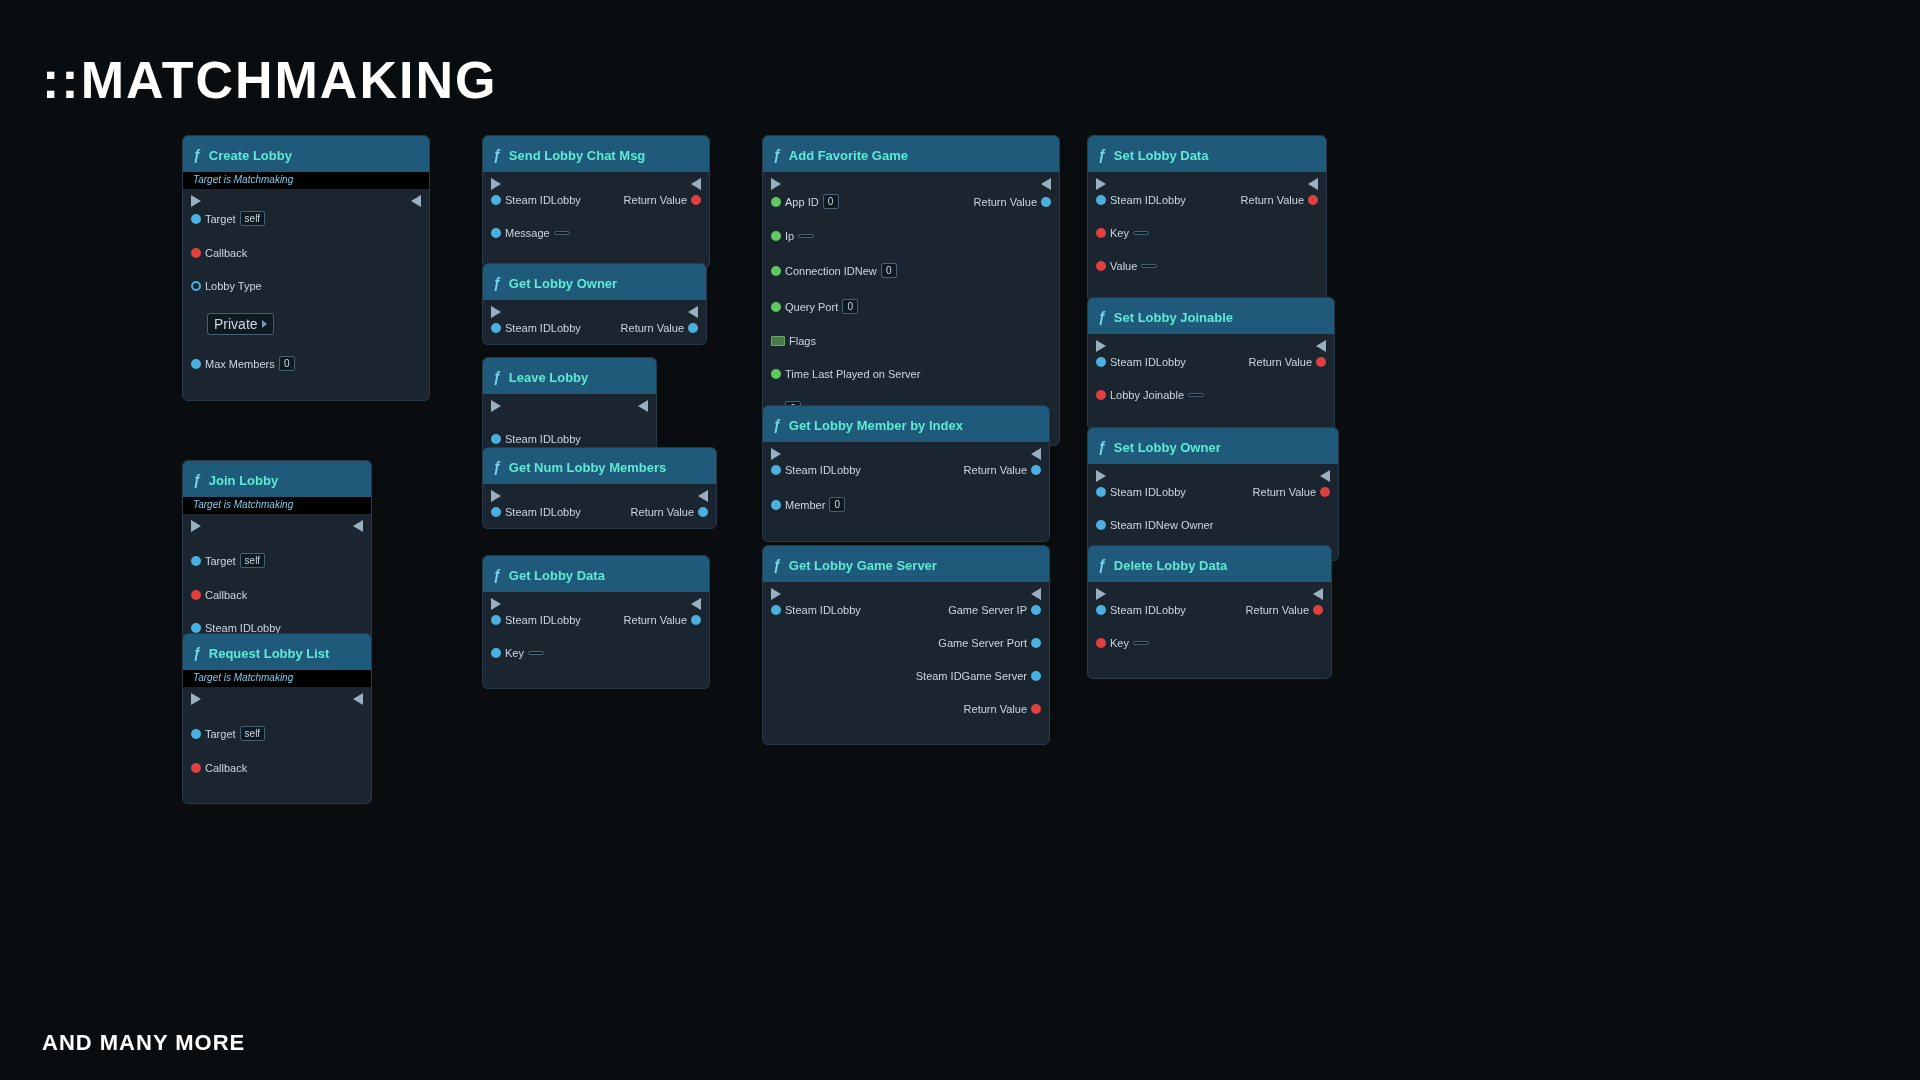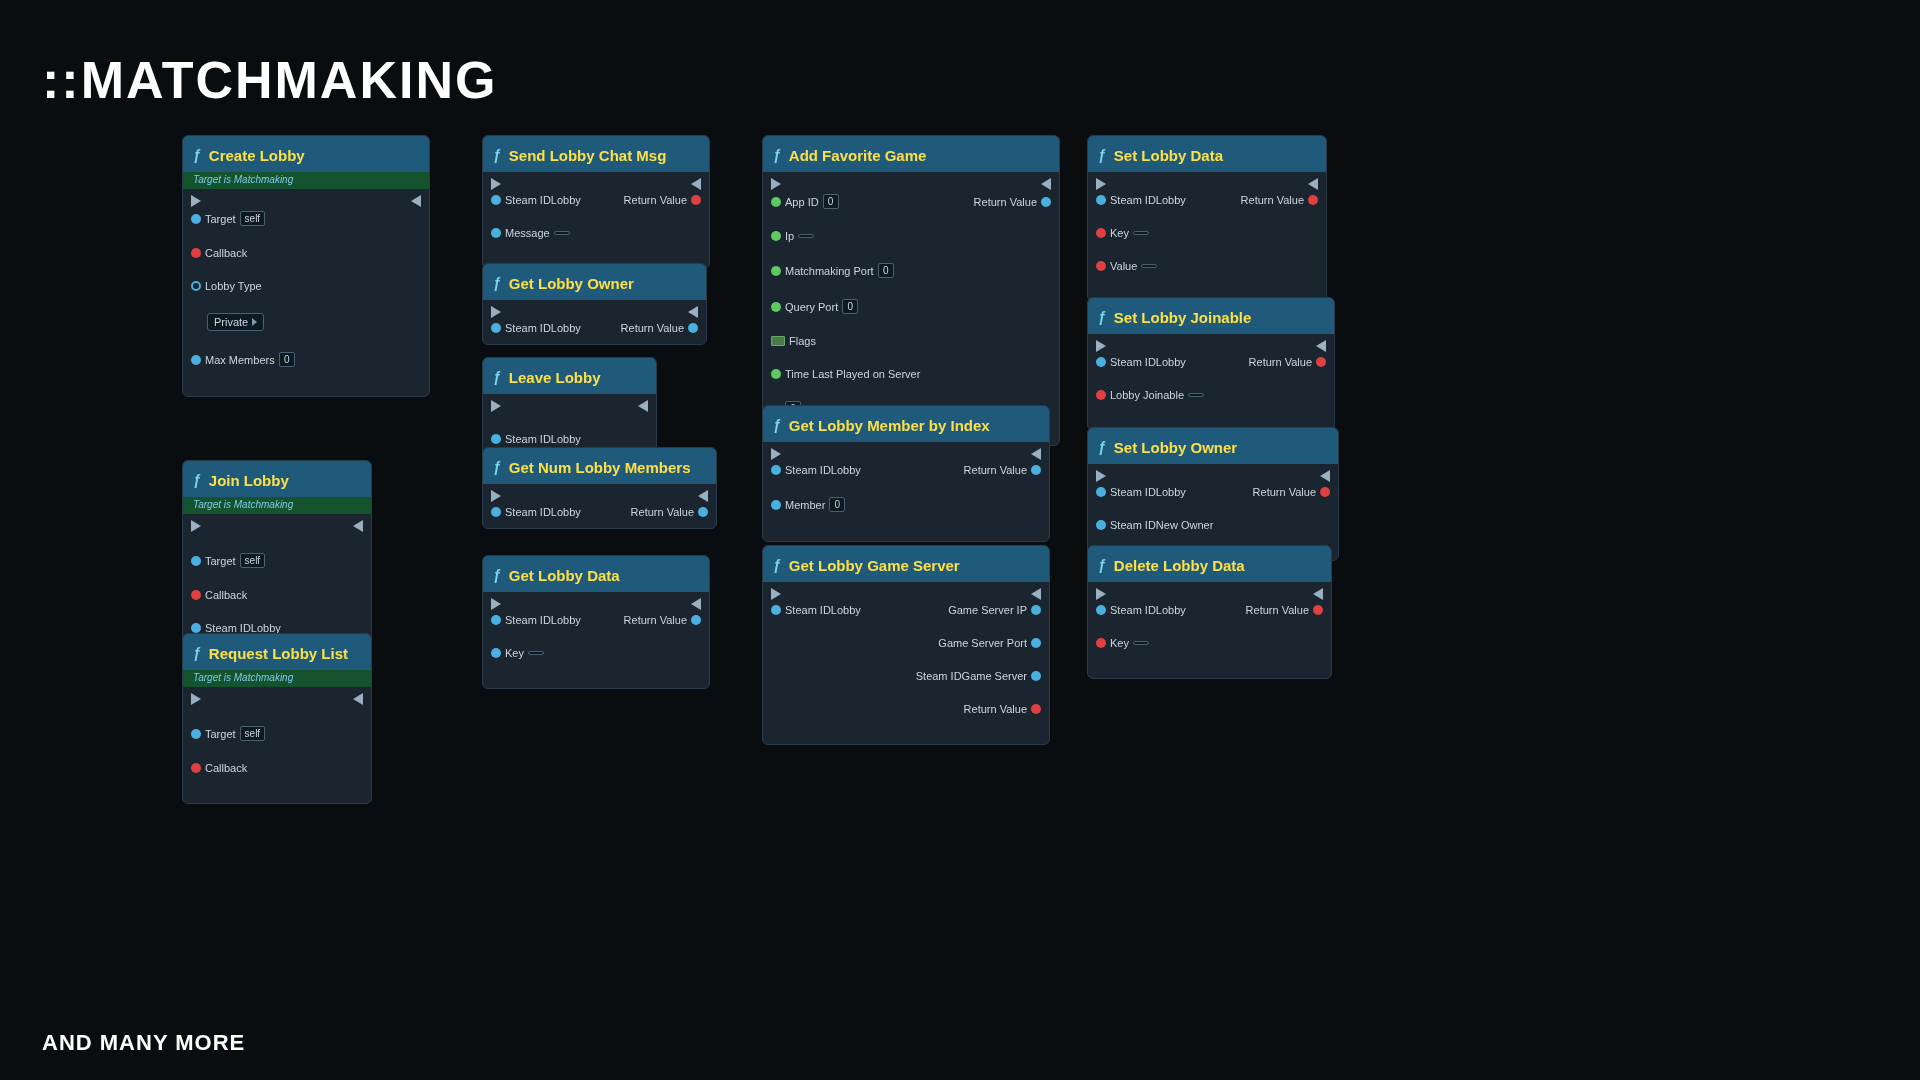--- a/index.html
+++ b/index.html
@@ -64,31 +64,31 @@
 
     .node-header .f-icon {
       color: #7dd4f0;
       font-style: italic;
       font-weight: bold;
       font-size: 14px;
       margin-right: 2px;
     }
 
     .node-title {
-      font-size: 15px;
+      font-size: 13px;
       font-weight: 600;
-      color: #fde047;
+      color: #5eead4;
     }
 
     .node-subtitle {
       font-size: 10px;
       color: #7ecbea;
       font-style: italic;
       padding: 2px 26px 4px 10px;
-      background: #14532d;
+      background: #000000;
     }
 
     .node-body {
       padding: 6px 8px 8px 8px;
     }
 
     
     .exec-row {
       display: flex;
       justify-content: space-between;
@@ -145,21 +145,21 @@
       color: #cdd6e0;
       min-width: 16px;
       text-align: center;
     }
 
     .dropdown {
       background: #0d1a22;
       border: 1px solid #4a6070;
       border-radius: 3px;
       padding: 2px 6px;
-      font-size: 11px;
+      font-size: 14px;
       color: #cdd6e0;
       display: flex;
       align-items: center;
       gap: 4px;
     }
     .dropdown-arrow {
       border-left: 5px solid #7a9aaa;
       border-top: 4px solid transparent;
       border-bottom: 4px solid transparent;
       display: inline-block;
@@ -421,21 +421,21 @@
           <span class="pin-dot blue"></span>
         </div>
       </div>
       <div class="pin-row">
         <span class="pin-dot green"></span>
         <span class="pin-label">Ip</span>
         <span class="pin-box"></span>
       </div>
       <div class="pin-row">
         <span class="pin-dot green"></span>
-        <span class="pin-label">Matchmaking Port</span>
+        <span class="pin-label">Connection IDNew</span>
         <span class="pin-box">0</span>
       </div>
       <div class="pin-row">
         <span class="pin-dot green"></span>
         <span class="pin-label">Query Port</span>
         <span class="pin-box">0</span>
       </div>
       <div class="pin-row">
         <span style="width:14px;height:10px;background:#4a7a4a;border:1px solid #6aaa6a;border-radius:1px;display:inline-block;flex-shrink:0;"></span>
         <span class="pin-label">Flags</span>

